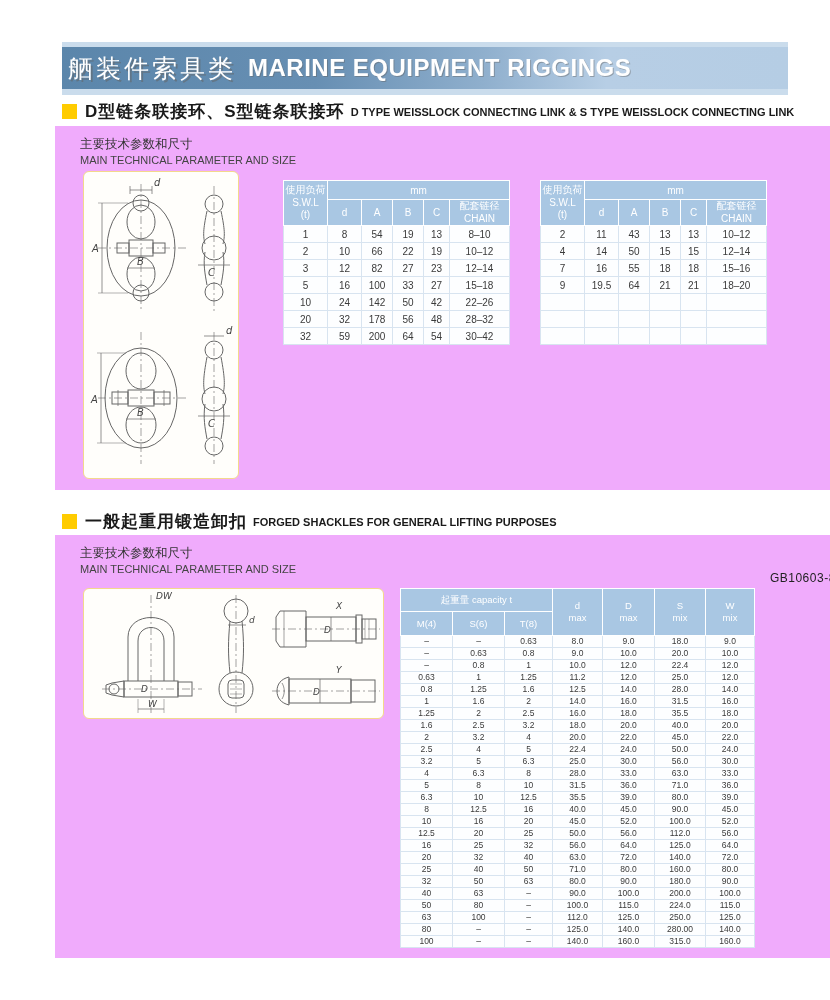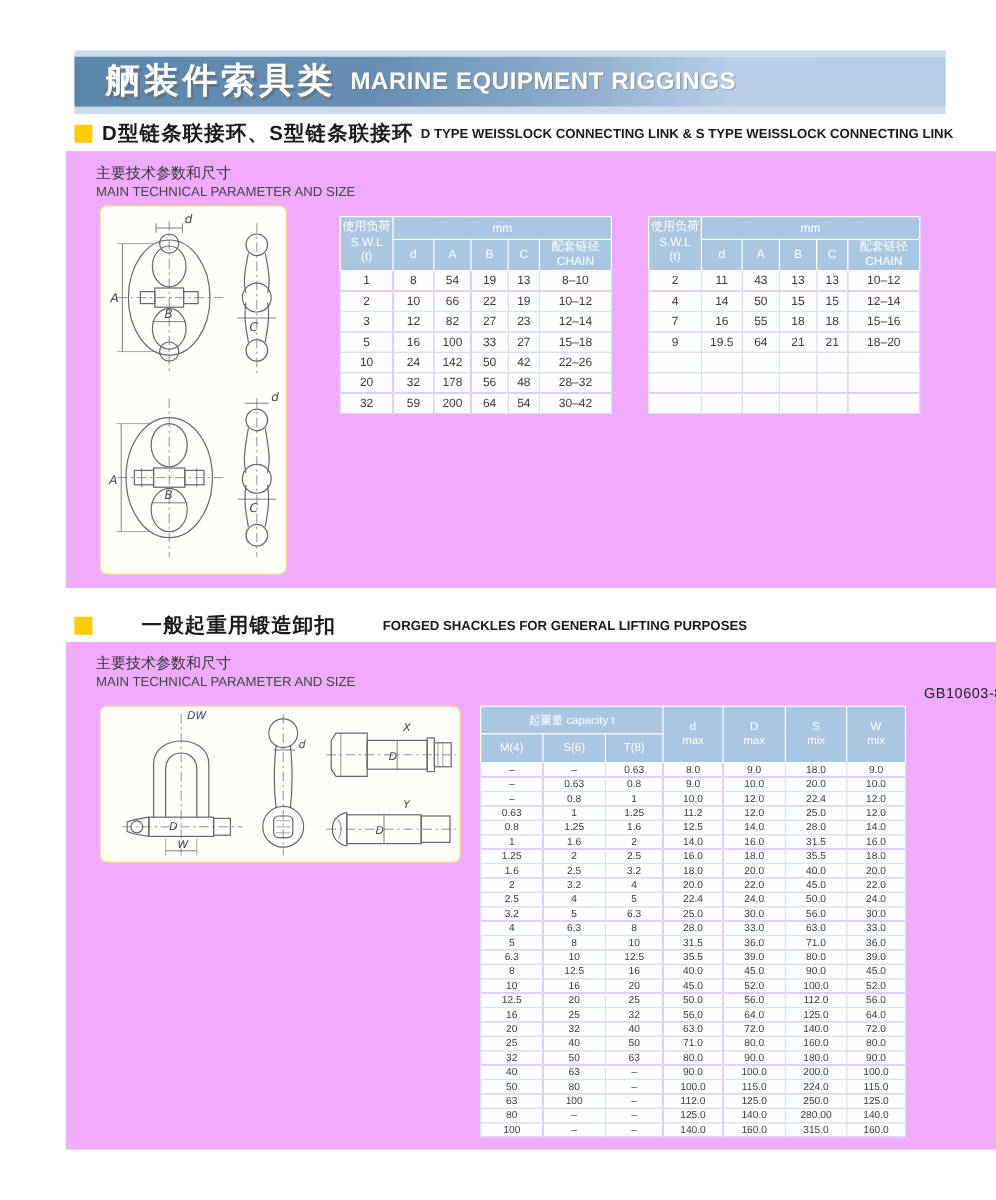--- a/index.html
+++ b/index.html
@@ -8,37 +8,37 @@
   .page { position:relative; width:830px; height:1000px; overflow:hidden; background:#fff; }
 
   
   .banner {
     position:absolute; left:62px; top:42px; width:726px; height:53px;
     background:linear-gradient(90deg,#5b86ab 0%,#678fb3 35%,#8fafcd 58%,#b7cee5 75%,#b5cde4 100%);
     border-top:5px solid #cadcec; border-bottom:6px solid #cadcec;
     display:flex; align-items:center;
   }
   .banner-zh {
-    font-size:29px; font-weight:bold; color:#ffffff; letter-spacing:3px;
-    margin-left:26px; text-shadow:2px 2px 0 rgba(100,100,100,0.55);
+    font-size:25px; font-weight:normal; color:#ffffff; letter-spacing:3px;
+    margin-left:6px; text-shadow:2px 2px 0 rgba(100,100,100,0.55);
     white-space:nowrap;
   }
   .banner-en {
-    font-size:20px; font-weight:bold; color:#ffffff; letter-spacing:0.5px;
+    font-size:24px; font-weight:bold; color:#ffffff; letter-spacing:0.5px;
     margin-left:12px; text-shadow:1px 1px 0 rgba(100,100,100,0.45);
     white-space:nowrap;
   }
 
   
   .sec-title { position:absolute; left:62px; display:flex; align-items:center; white-space:nowrap;justify-content:center; }
   .sec-title .bullet { width:15px; height:15px; background:#ffcc00; display:inline-block; flex:0 0 auto; }
   .sec-title .zh { font-size:17px; font-weight:bold; color:#1a1a1a; margin-left:8px; letter-spacing:1px; }
   .sec-title .en { font-size:11px; font-weight:bold; color:#1a1a1a; margin-left:6px; }
   #sec1-title { top:100px; }
-  #sec2-title { top:510px;gap:33px; }
+  #sec2-title { top:510px; }
 
   
   .panel { position:absolute; left:55px; width:828px; background:#f0abfc; }
   #panel1 { top:126px; height:364px; }
   #panel2 { top:535px; height:423px; }
   .subtitle { position:absolute; left:25px; top:9px; }
   .subtitle .zh { font-size:12.5px; color:#333; line-height:1.45; }
   .subtitle .en { font-size:11px; color:#444; line-height:1.3; }
 
   .diagram-box {

